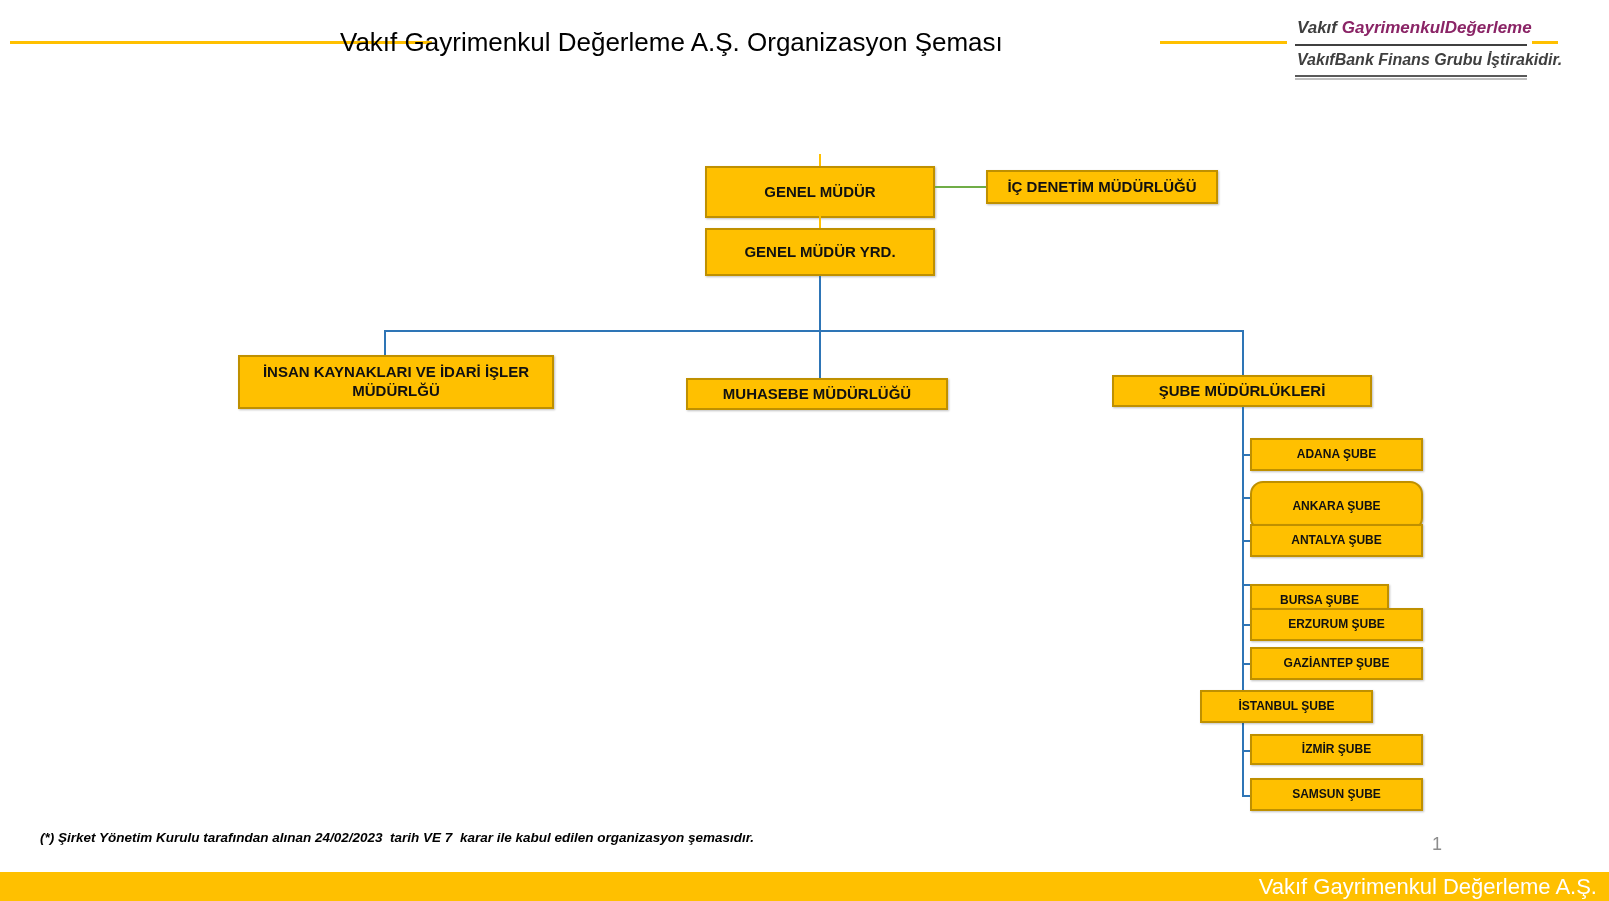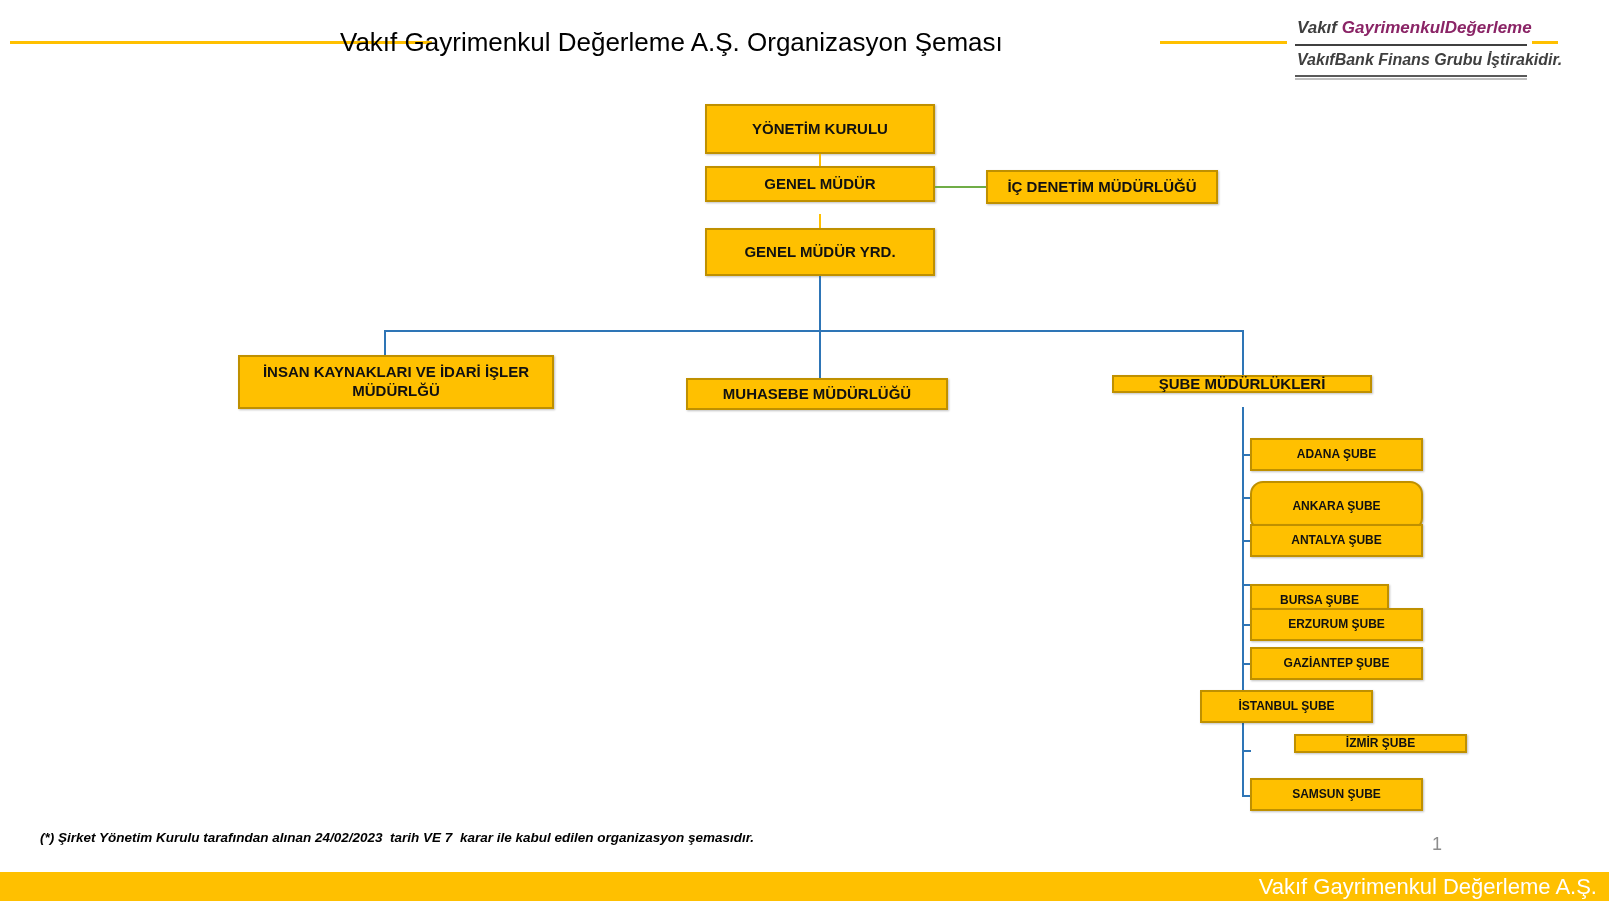--- a/index.html
+++ b/index.html
@@ -67,24 +67,21 @@
   <div class="logo">
     <div class="logo-row1">
       <span class="logo-mark"></span>
       <span class="logo-brand"><span class="b1">Vakıf</span> <span class="b2">GayrimenkulDeğerleme</span></span>
     </div>
     <div class="logo-divider"></div>
     <div class="logo-tagline">VakıfBank Finans Grubu İştirakidir.</div>
     <div class="logo-divider2"></div>
   </div>
 
-  <div class="obox" style="left:705px;top:104px;width:230px;height:50px;">
-      <span>YÖNETİM KURULU</span>
-    </div>
-  <div class="obox" style="left:705px;top:166px;width:230px;height:36px;">
+  <div class="obox" style="left:705px;top:166px;width:230px;height:52px;">
       <span>GENEL MÜDÜR</span>
     </div>
   <div class="obox" style="left:986px;top:170px;width:232px;height:34px;">
       <span>İÇ DENETİM MÜDÜRLÜĞÜ</span>
     </div>
   <div class="obox" style="left:705px;top:228px;width:230px;height:48px;">
       <span>GENEL MÜDÜR YRD.</span>
     </div>
 
   <div class="conn c-gold" style="left:819px;top:154px;width:2px;height:12px;"></div>
@@ -97,21 +94,21 @@
   <div class="conn c-blue" style="left:384px;top:330px;width:2px;height:25px;"></div>
   <div class="conn c-blue" style="left:819px;top:330px;width:2px;height:48px;"></div>
   <div class="conn c-blue" style="left:1242px;top:330px;width:2px;height:45px;"></div>
 
   <div class="obox" style="left:238px;top:355px;width:316px;height:54px;">
       <span>İNSAN KAYNAKLARI VE İDARİ İŞLER MÜDÜRLĞÜ</span>
     </div>
   <div class="obox" style="left:686px;top:378px;width:262px;height:32px;">
       <span>MUHASEBE MÜDÜRLÜĞÜ</span>
     </div>
-  <div class="obox" style="left:1112px;top:375px;width:260px;height:18px;">
+  <div class="obox" style="left:1112px;top:375px;width:260px;height:32px;">
       <span>ŞUBE MÜDÜRLÜKLERİ</span>
     </div>
 
   <div class="conn c-blue" style="left:1242px;top:407px;width:2px;height:389px;"></div>
   <div class="conn c-blue" style="left:1242px;top:454px;width:9px;height:2px;"></div>
   <div class="conn c-blue" style="left:1242px;top:497px;width:9px;height:2px;"></div>
   <div class="conn c-blue" style="left:1242px;top:540px;width:9px;height:2px;"></div>
   <div class="conn c-blue" style="left:1242px;top:584px;width:9px;height:2px;"></div>
   <div class="conn c-blue" style="left:1242px;top:624px;width:9px;height:2px;"></div>
   <div class="conn c-blue" style="left:1242px;top:663px;width:9px;height:2px;"></div>
@@ -133,21 +130,21 @@
     </div>
   <div class="obox small" style="left:1250px;top:608px;width:173px;height:33px;">
       <span>ERZURUM ŞUBE</span>
     </div>
   <div class="obox small" style="left:1250px;top:647px;width:173px;height:33px;">
       <span>GAZİANTEP ŞUBE</span>
     </div>
   <div class="obox small" style="left:1200px;top:690px;width:173px;height:33px;">
       <span>İSTANBUL ŞUBE</span>
     </div>
-  <div class="obox small" style="left:1294px;top:734px;width:173px;height:19px;">
+  <div class="obox small" style="left:1250px;top:734px;width:173px;height:31px;">
       <span>İZMİR ŞUBE</span>
     </div>
   <div class="obox small" style="left:1250px;top:778px;width:173px;height:33px;">
       <span>SAMSUN ŞUBE</span>
     </div>
 
   <div class="footnote">(*) Şirket Yönetim Kurulu tarafından alınan 24/02/2023  tarih VE 7  karar ile kabul edilen organizasyon şemasıdır.</div>
   <div class="page-number">1</div>
   <div class="footer-bar">
     <span class="company">Vakıf Gayrimenkul Değerleme A.Ş.</span>

